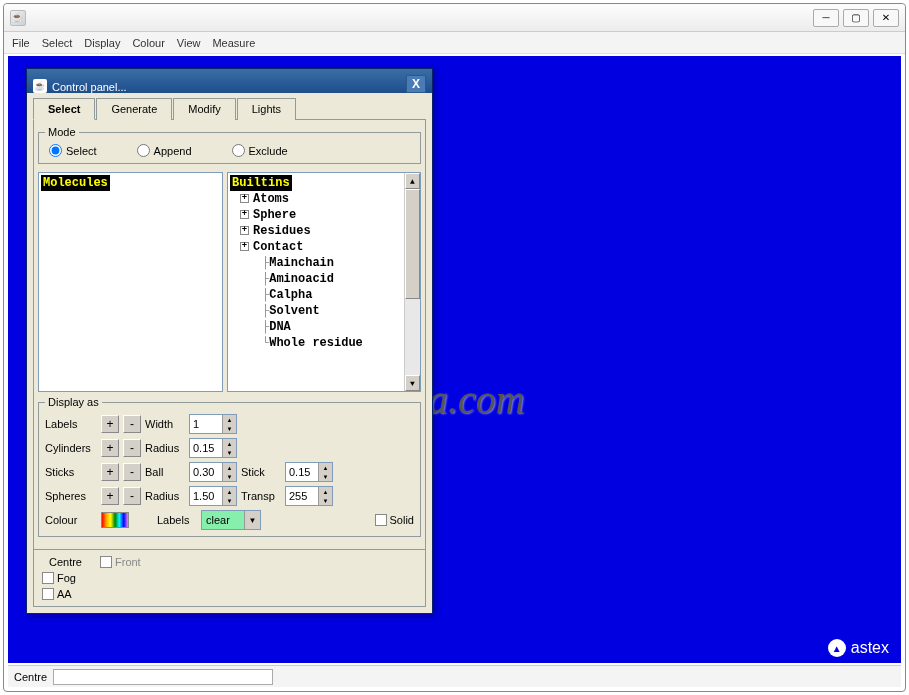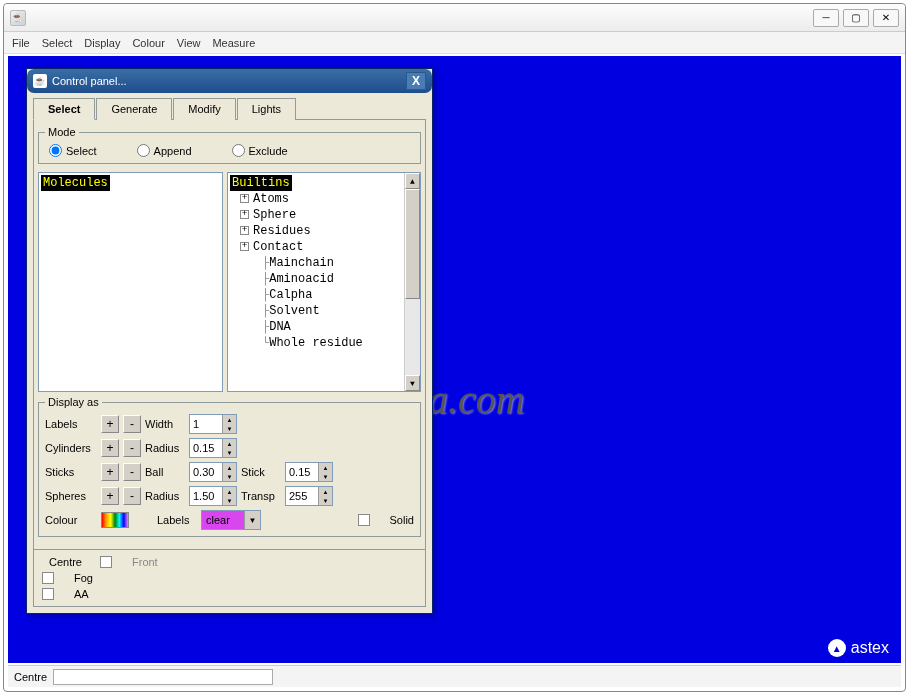--- a/index.html
+++ b/index.html
@@ -21,38 +21,38 @@
 .watermark { position: absolute; top: 320px; left: 320px; font-family: 'Brush Script MT', cursive; font-size: 40px; font-style: italic; color: #555; text-shadow: 1px 1px 2px rgba(255,255,255,0.5); pointer-events: none; }
 
 .astex-logo { position: absolute; bottom: 6px; right: 12px; color: #fff; font-size: 16px; display: flex; align-items: center; gap: 5px; }
 .astex-logo .circle { width: 18px; height: 18px; border-radius: 50%; background: #fff; display: flex; align-items: center; justify-content: center; color: #0000e0; font-size: 10px; }
 
 .status-bar { position: absolute; left: 4px; right: 4px; bottom: 4px; height: 22px; background: #f4f4f4; display: flex; align-items: center; padding: 0 6px; gap: 6px; border-top: 1px solid #ccc; }
 .status-bar input { border: 1px solid #aaa; height: 16px; width: 220px; padding: 0 3px; font-size: 11px; }
 
 
 .control-panel { position: absolute; top: 12px; left: 18px; width: 407px; background: #ece9d8; border: 1px solid #0a246a; box-shadow: 2px 2px 6px rgba(0,0,0,0.3); }
-.cp-title { height: 24px; background: linear-gradient(#3a6ea5, #1e4d8c); color: #fff; display: flex; align-items: center; padding: 0 6px; font-size: 11px; border-radius: 7px; }
+.cp-title { height: 24px; background: linear-gradient(#3a6ea5, #1e4d8c); color: #fff; display: flex; align-items: flex-end; padding: 0 6px; font-size: 11px; }
 .cp-title .java-small { width: 14px; height: 14px; background: #fff; border-radius: 2px; margin-right: 5px; display: flex; align-items: center; justify-content: center; font-size: 9px; }
 .cp-title .java-small::before { content: "☕"; }
 .cp-title .spacer { flex: 1; }
 .cp-close { width: 20px; height: 18px; background: #4b7bb5; color: #fff; display: flex; align-items: center; justify-content: center; border: 1px solid #2a5a8a; cursor: pointer; font-size: 12px; font-weight: bold; }
 
 .tabs { display: flex; padding: 4px 6px 0 6px; background: #ece9d8; }
 .tab { padding: 4px 14px; border: 1px solid #919b9c; border-bottom: none; background: #ece9d8; margin-right: 1px; cursor: pointer; color: #000; position: relative; top: 1px; }
 .tab.active { background: #ece9d8; font-weight: bold; border-bottom: 1px solid #ece9d8; z-index: 2; }
 .tab-content { border: 1px solid #919b9c; margin: 0 6px 6px 6px; background: #ece9d8; padding: 4px; }
 
 fieldset { border: 1px solid #919b9c; margin: 2px 0 8px 0; padding: 4px 6px; }
 legend { padding: 0 3px; color: #000; font-size: 11px; }
 
 .mode-row { display: flex; gap: 40px; padding: 2px 4px; }
 .mode-row label { display: flex; align-items: center; gap: 4px; cursor: pointer; }
 
-.lists-row { display: flex; gap: 4px; margin-bottom: 4px; }
+.lists-row { display: flex; gap: 4px; margin-bottom: 4px; font-weight: bold; }
 .listbox { background: #fff; border: 1px solid #7f9db9; height: 220px; overflow: auto; font-family: 'Courier New', monospace; font-size: 12px; padding: 2px; }
 .listbox.left { width: 185px; }
 .listbox.right { flex: 1; position: relative; }
 .list-header { background: #000; color: #ffff00; padding: 1px 2px; display: inline-block; }
 .tree-item { padding: 1px 0 1px 2px; white-space: nowrap; color: #000; cursor: pointer; }
 .tree-item.l1 { padding-left: 10px; }
 .tree-item.l2 { padding-left: 32px; }
 .expander { display: inline-block; width: 9px; height: 9px; border: 1px solid #888; text-align: center; line-height: 7px; font-size: 9px; margin-right: 4px; background: #fff; vertical-align: middle; }
 .tree-line { color: #888; }
 .scrollbar-v { position: absolute; right: 0; top: 0; bottom: 0; width: 16px; background: #e8e8e8; border-left: 1px solid #ccc; }
@@ -62,24 +62,24 @@
 
 .display-row { display: flex; align-items: center; gap: 4px; padding: 2px 0; }
 .display-row .lbl { width: 52px; }
 .display-row .lbl2 { width: 40px; }
 .pm-btn { width: 18px; height: 18px; border: 1px solid #fff; border-right-color: #888; border-bottom-color: #888; background: #d4d0c8; display: flex; align-items: center; justify-content: center; cursor: pointer; font-size: 12px; }
 .spinner { display: flex; align-items: stretch; border: 1px solid #7f9db9; background: #fff; height: 20px; }
 .spinner input { border: none; width: 32px; padding: 0 3px; font-size: 11px; text-align: left; }
 .spinner .sp-btns { display: flex; flex-direction: column; width: 14px; }
 .spinner .sp-btn { flex: 1; background: #d4d0c8; border-left: 1px solid #999; display: flex; align-items: center; justify-content: center; font-size: 6px; cursor: pointer; }
 .colour-swatch { width: 28px; height: 16px; background: linear-gradient(to right, red, orange, yellow, green, cyan, blue, violet); border: 1px solid #888; cursor: pointer; }
-.combo { border: 1px solid #7f9db9; background: #d946ef; height: 20px; display: flex; align-items: center; }
+.combo { border: 1px solid #7f9db9; background: #86efac; height: 20px; display: flex; align-items: center; }
 .combo span { padding: 0 4px; flex: 1; }
 .combo .drop { width: 16px; height: 100%; background: #d4d0c8; border-left: 1px solid #999; display: flex; align-items: center; justify-content: center; font-size: 8px; cursor: pointer; }
-.checkbox { display: flex; align-items: flex-start; gap: 20px; cursor: pointer; }
+.checkbox { display: flex; align-items: flex-start; gap: 3px; cursor: pointer; }
 .checkbox .cb { width: 12px; height: 12px; border: 1px solid #888; background: #fff; }
 
 .bottom-section { border: 1px solid #919b9c; border-top: none; margin: -6px 6px 6px 6px; padding: 4px 8px; background: #ece9d8; }
 .bottom-section .row { display: flex; align-items: center; gap: 18px; padding: 2px 0; }
 </style>
 </head>
 <body>
 
 <div class="outer-window">
   <div class="titlebar">

